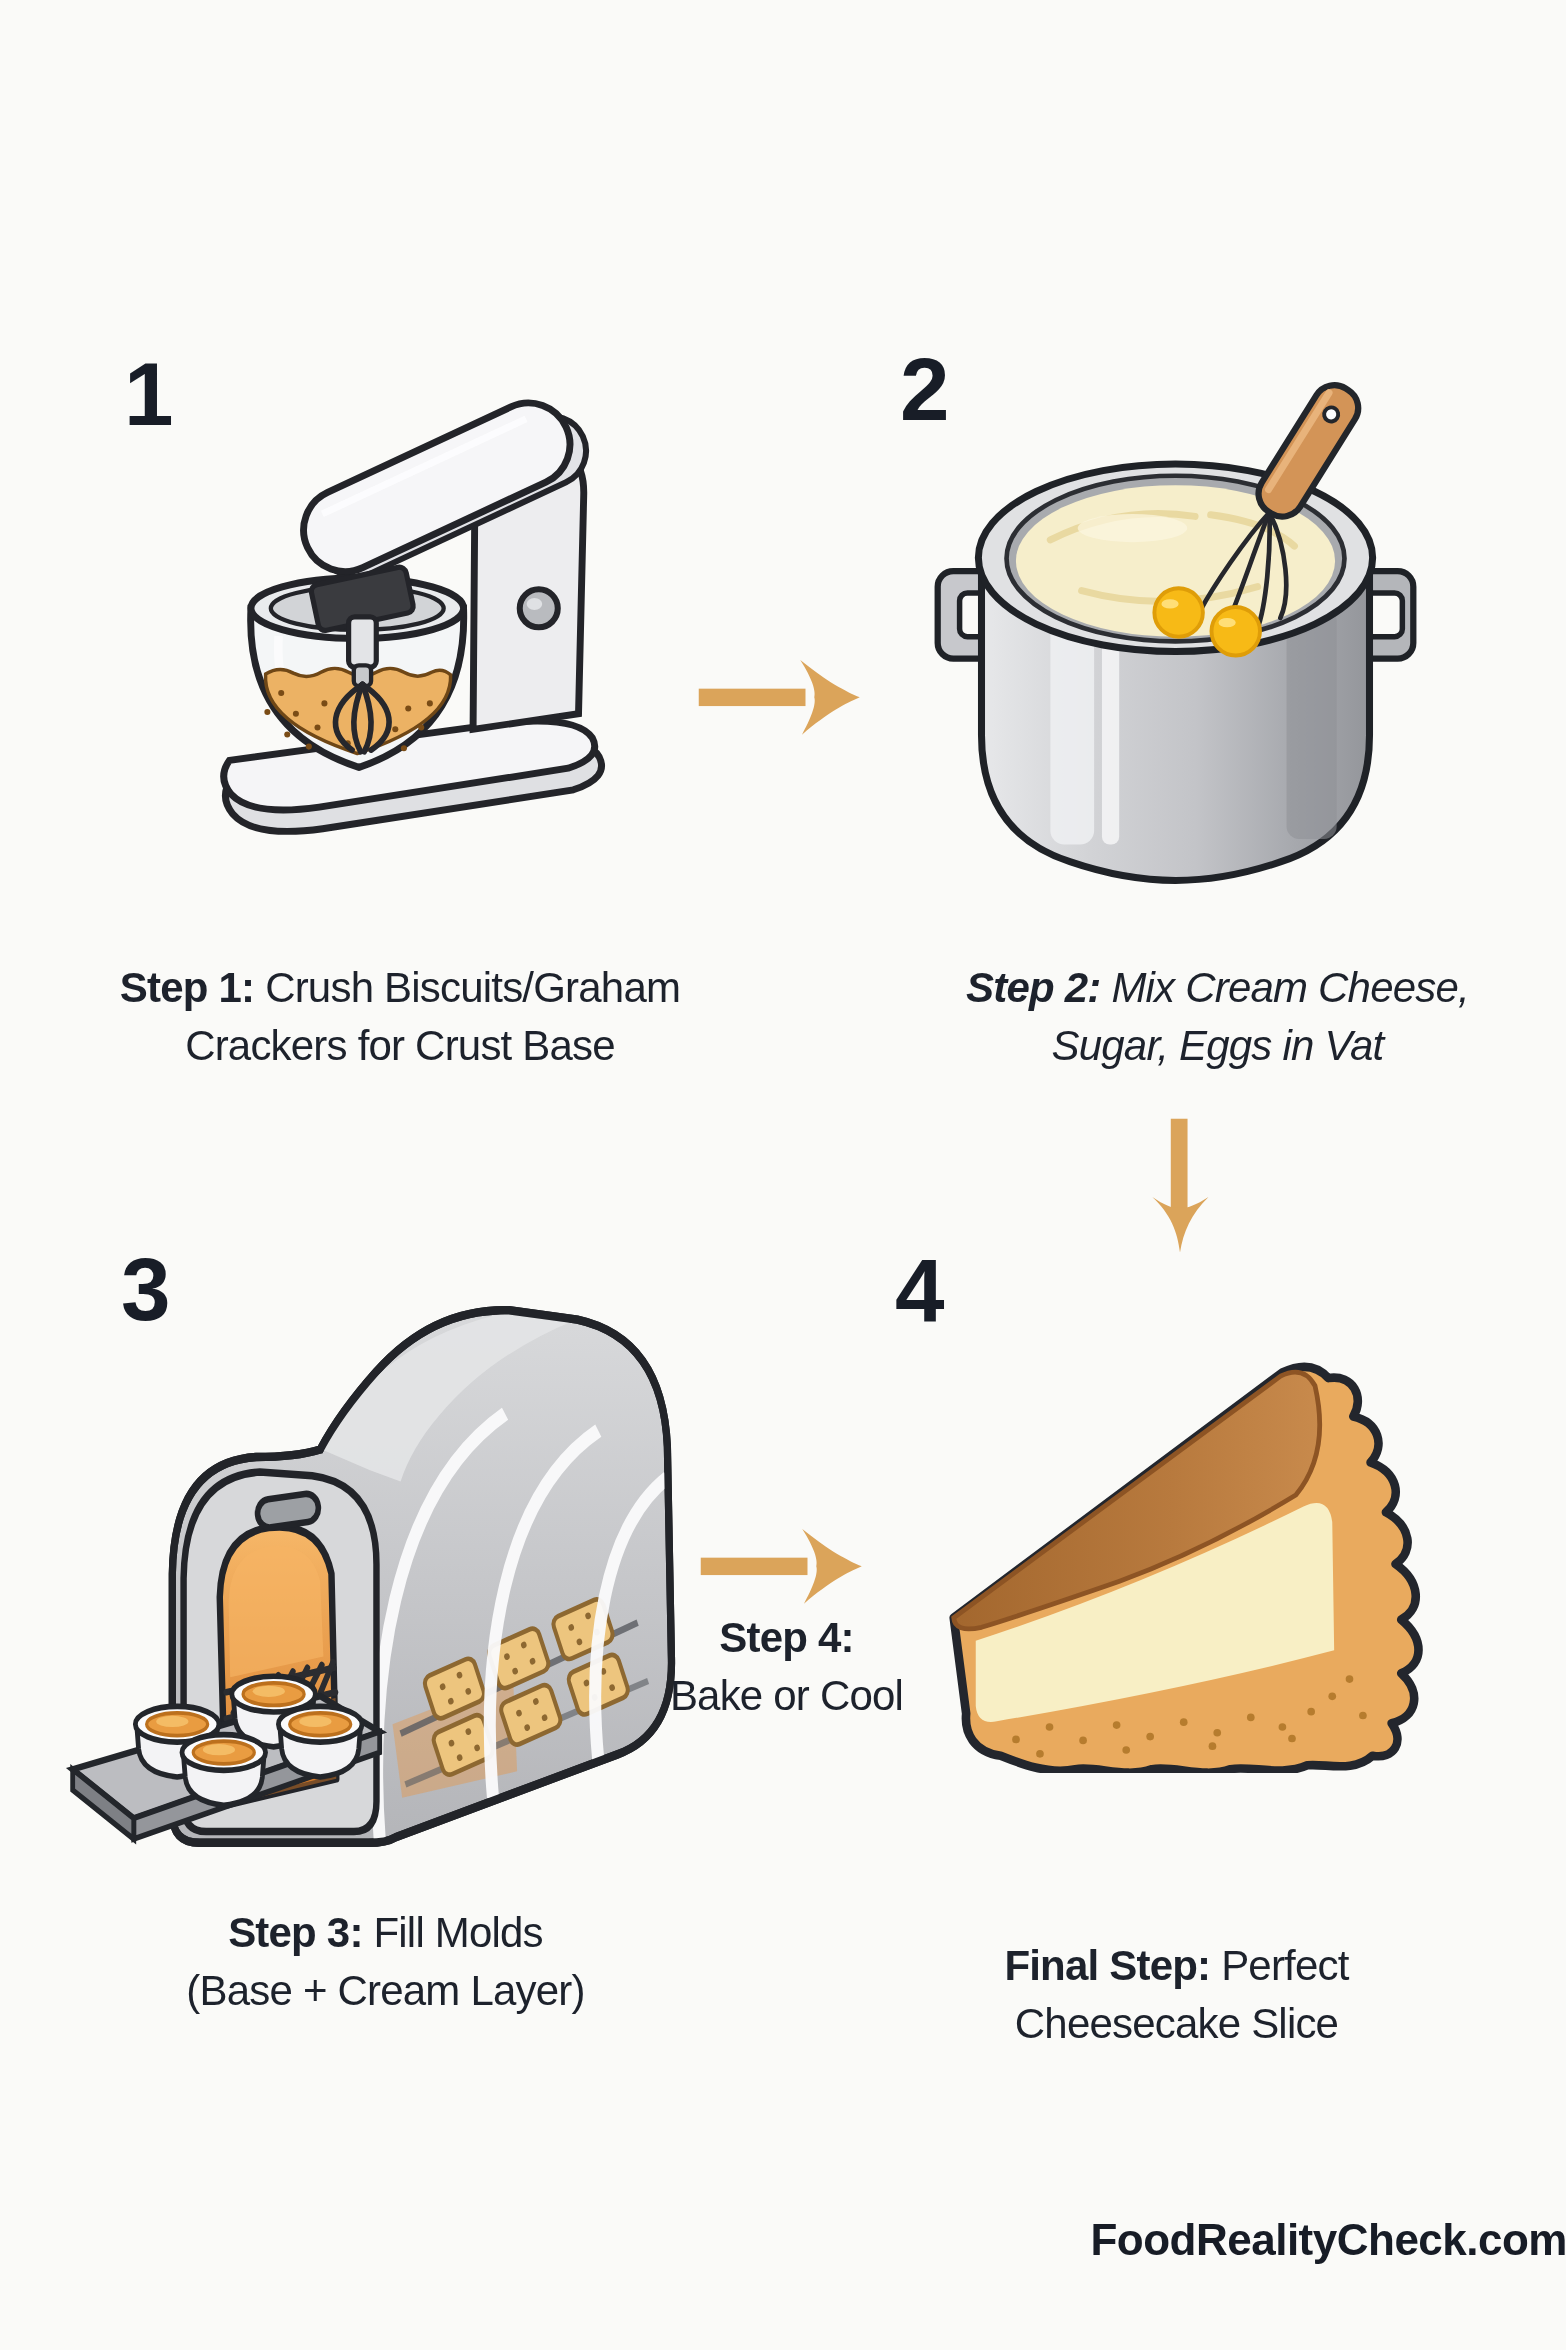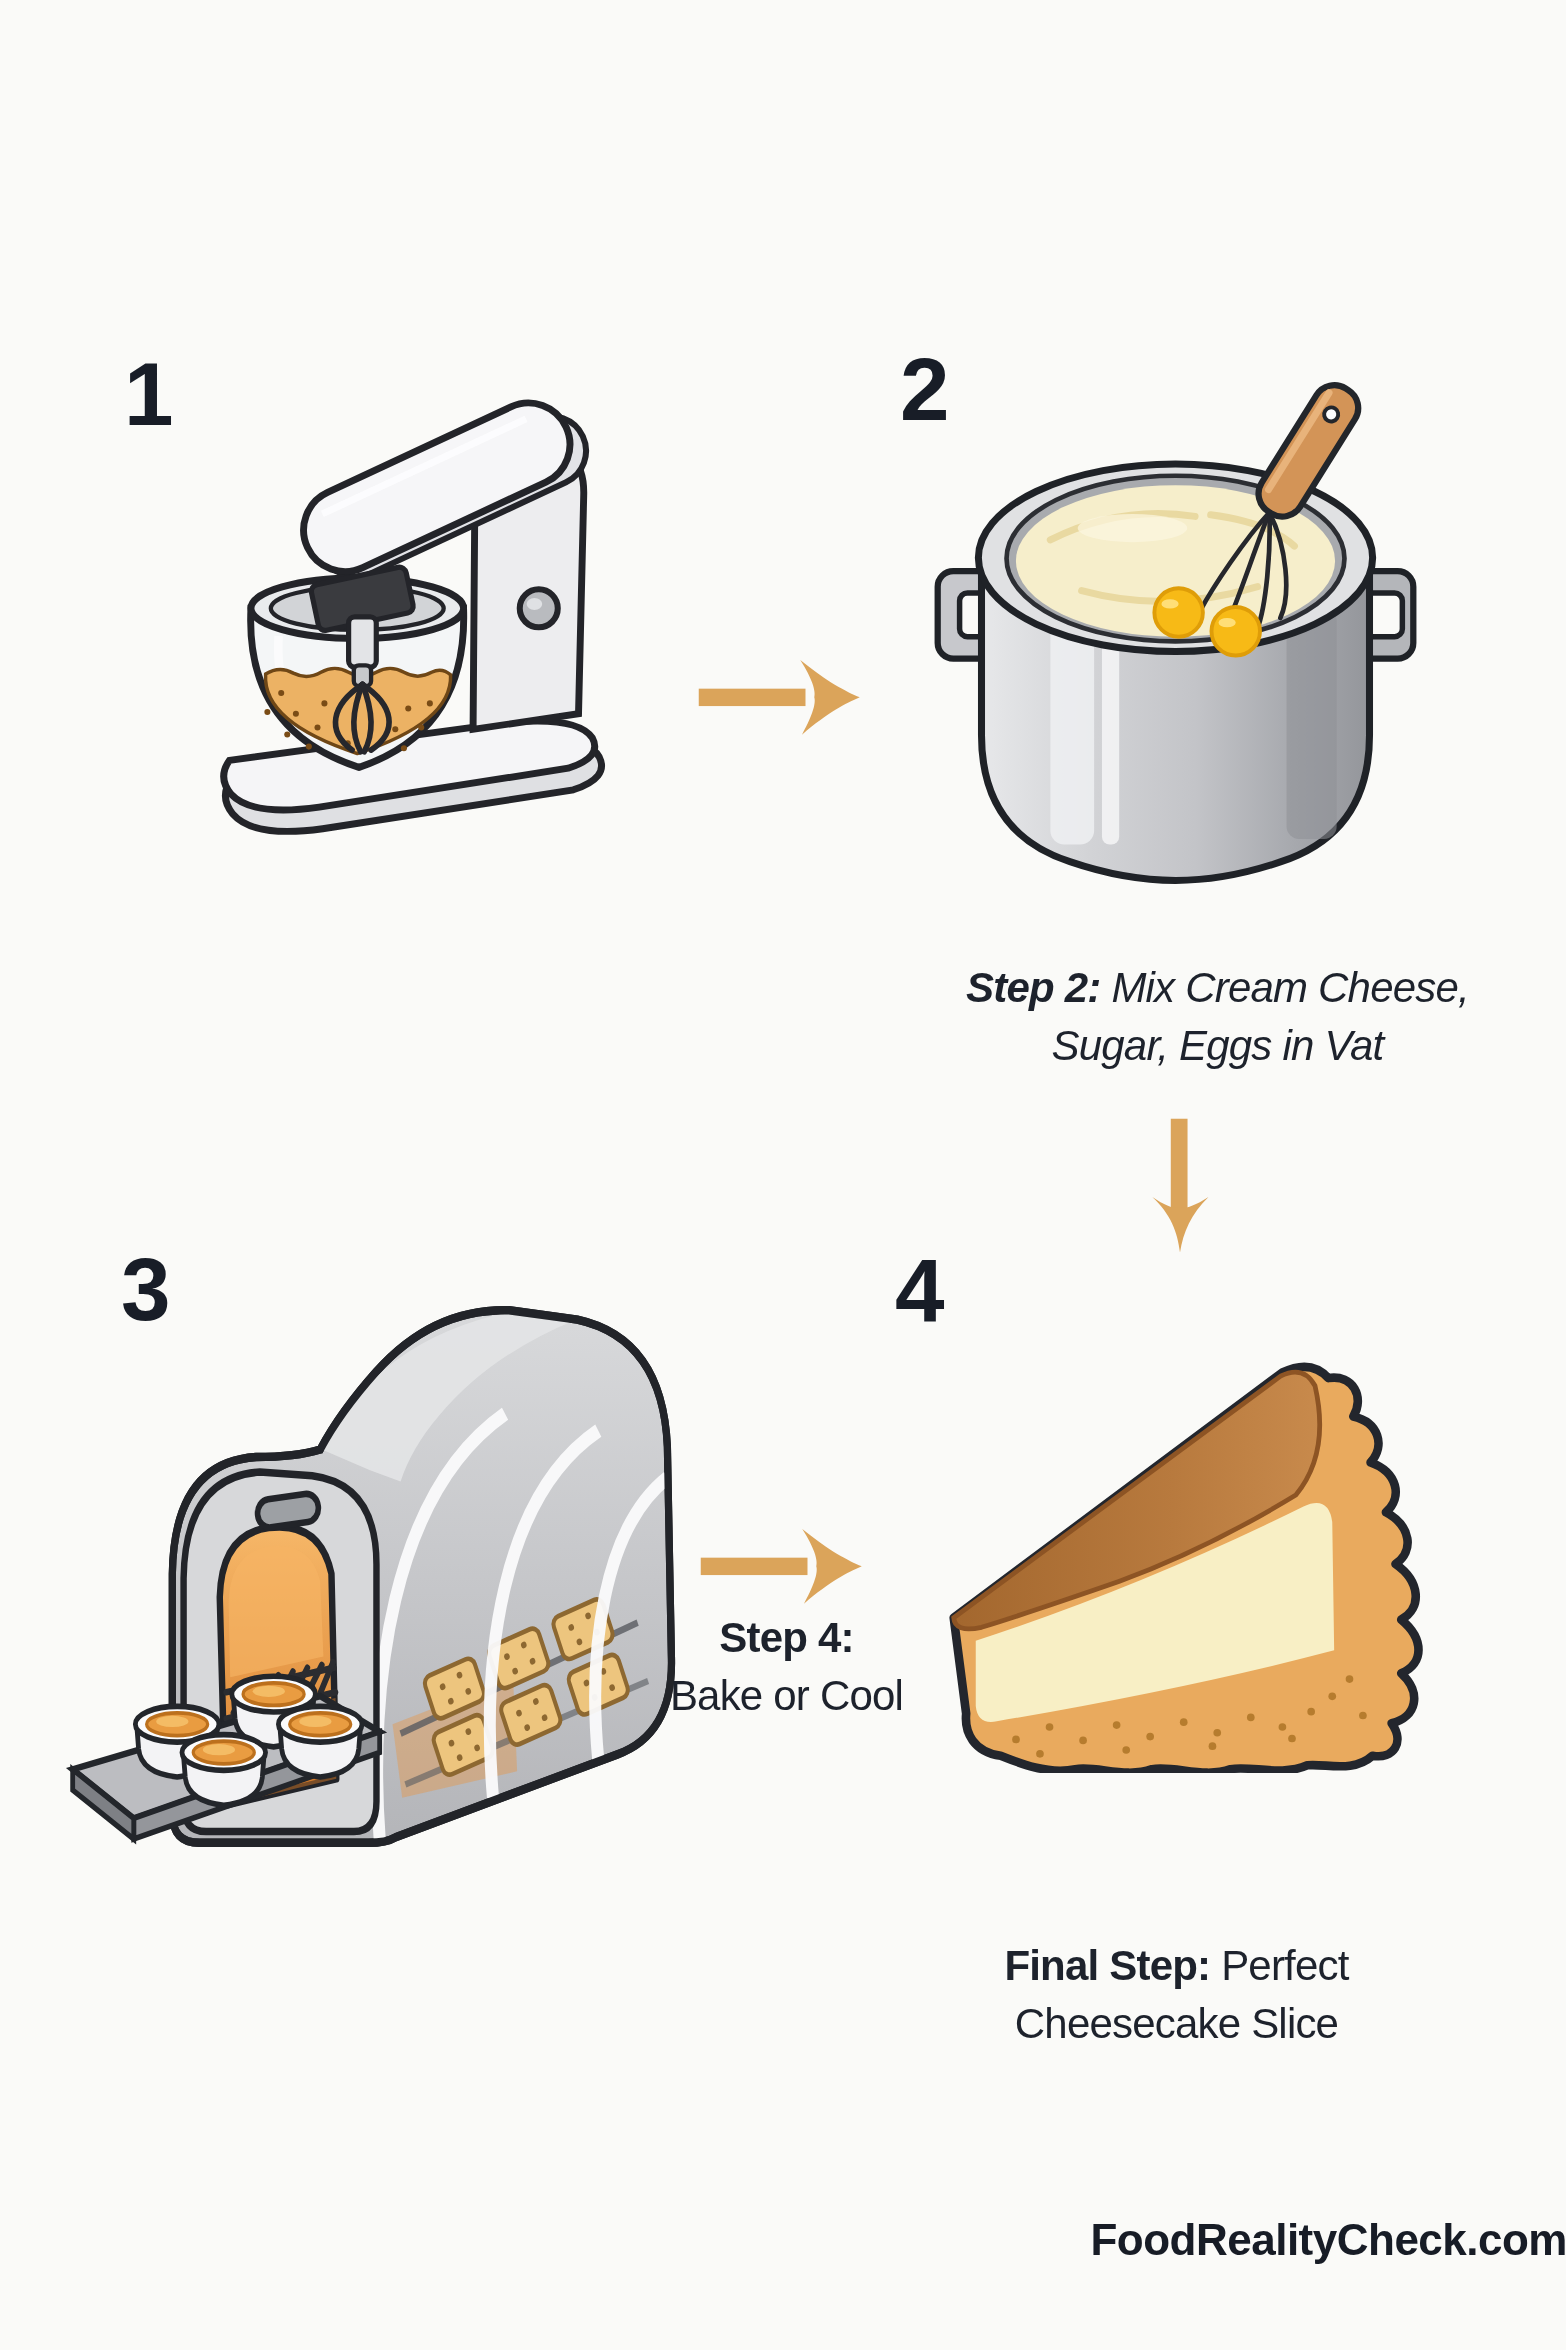--- a/index.html
+++ b/index.html
@@ -309,28 +309,36 @@
           <circle cx="468" cy="432" r="4"></circle>
         <circle cx="145" cy="510" r="4"></circle>
           <circle cx="235" cy="506" r="4"></circle>
           <circle cx="325" cy="502" r="4"></circle>
         <circle cx="408" cy="494" r="4"></circle>
           <circle cx="482" cy="470" r="4"></circle>
       </g>
     </svg>
   </figure>
 
+  <div class="caption" id="cap1">
+    <span class="line"><b>Step 1:</b><span> Crush Biscuits/Graham</span></span>
+    <span class="line">Crackers for Crust Base</span>
+  </div>
   <div class="caption" id="cap2">
     <span class="line"><b>Step 2:</b><span> Mix Cream Cheese,</span></span>
     <span class="line">Sugar, Eggs in Vat</span>
   </div>
   <div class="caption" id="step4label">
     <span class="line"><b>Step 4:</b></span>
     <span class="line">Bake or Cool</span>
   </div>
+  <div class="caption" id="cap3">
+    <span class="line"><b>Step 3:</b><span> Fill Molds</span></span>
+    <span class="line">(Base + Cream Layer)</span>
+  </div>
   <div class="caption" id="cap4">
     <span class="line"><b>Final Step:</b><span> Perfect</span></span>
     <span class="line">Cheesecake Slice</span>
   </div>
 
   <div class="footer">FoodRealityCheck.com</div>
 </div>
 
 
 </body></html>

